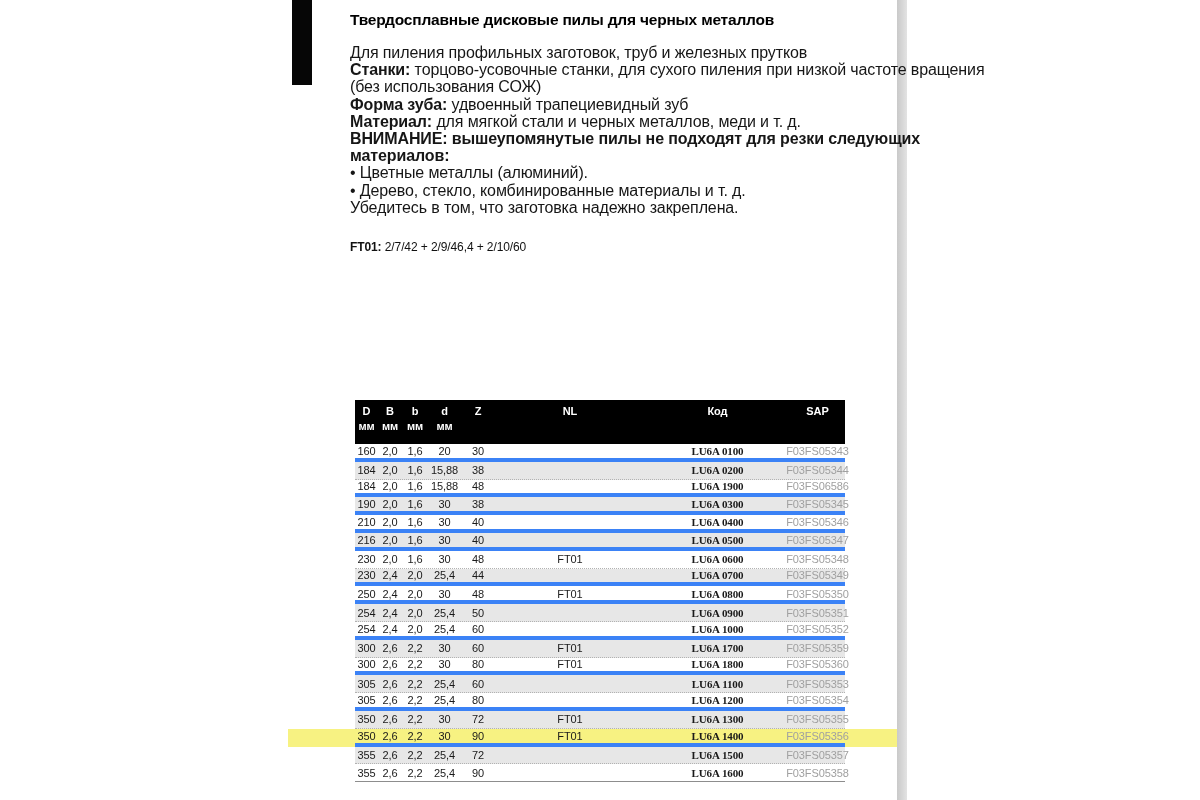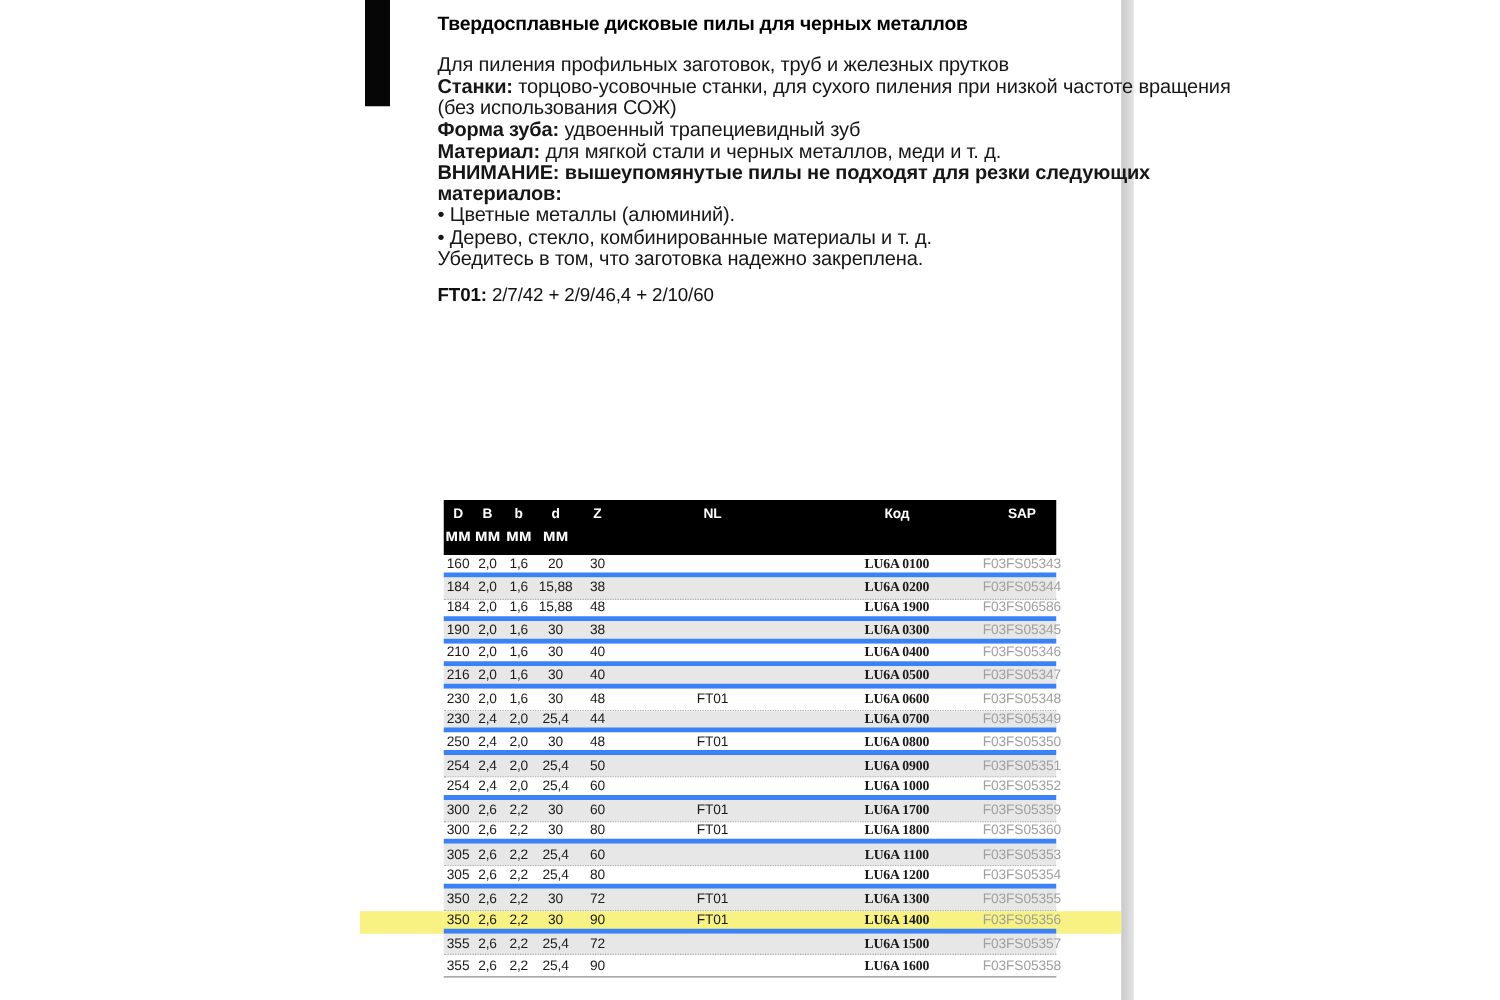--- a/index.html
+++ b/index.html
@@ -15,34 +15,34 @@
   .page-title {
     position:absolute; left:350px; top:1px; font-size:15.5px; font-weight:bold;
     letter-spacing:-0.2px; color:#000; white-space:nowrap;
   }
   .description-block {
     position:absolute; left:350px; top:44px; width:520px;
     font-size:16px; line-height:17.2px; letter-spacing:-0.12px; color:#161616;
   }
   .description-block p { margin:0; white-space:nowrap; }
   .spec-line {
-    position:absolute; left:350px; top:228px; font-size:15px; letter-spacing:-0.1px; color:#111;
+    position:absolute; left:350px; top:240px; font-size:12px; letter-spacing:-0.1px; color:#111;
   }
   .spec-line b { letter-spacing:-0.1px; }
 
   .products-table { position:absolute; left:355px; top:400px; width:490px; }
   .thead {
     display:flex; background:var(--header-bg,#000); color:#fff; height:44px;
     box-sizing:border-box;
   }
   .th {
     display:flex; flex-direction:column; align-items:center; justify-content:flex-start;
     padding-top:5px; font-weight:bold; font-size:11px; letter-spacing:-0.1px; box-sizing:border-box;
   }
-  .th .sub { font-size:14px; margin-top:3px; font-weight:bold; }
+  .th .sub { font-size:11px; margin-top:3px; font-weight:bold; }
   .tbody { width:100%; }
   .tr {
     display:flex; height:17.8px; box-sizing:border-box; align-items:center;
     border-bottom:4px solid #3b82f6;
   }
   .tr.dotted { border-bottom:1px dotted #b2b2b2; }
   .tr.last { border-bottom:1px solid #8d8d8d; }
   .td {
     display:flex; justify-content:center; align-items:center; font-size:11px;
     letter-spacing:-0.1px; color:#1a1a1a; white-space:nowrap; box-sizing:border-box;

